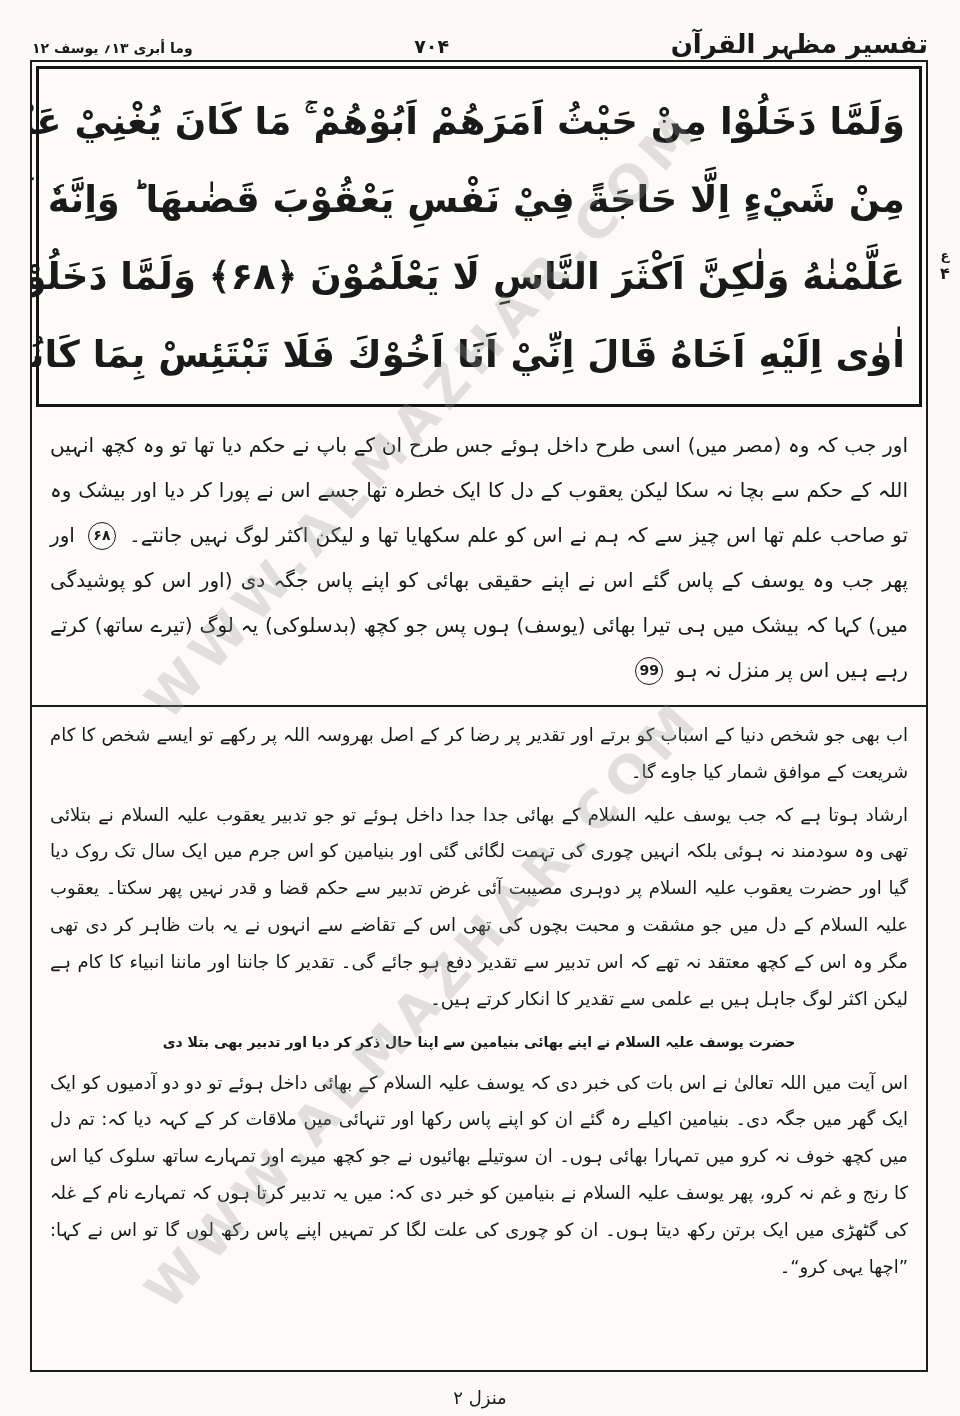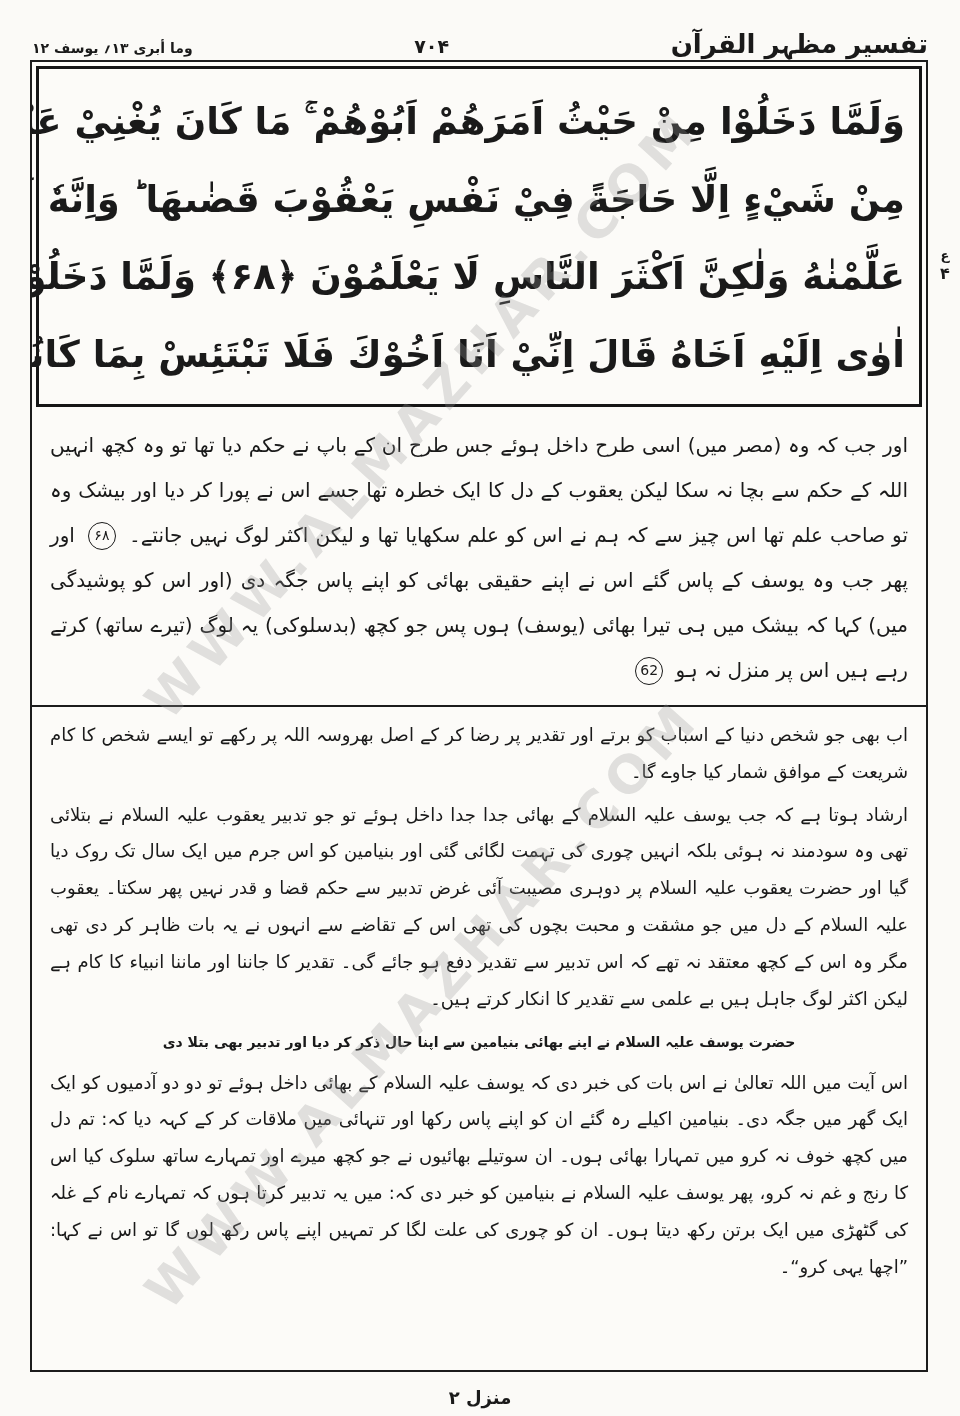--- a/index.html
+++ b/index.html
@@ -54,21 +54,21 @@
     text-align:justify;
   }
   .ayah-num{
     display:inline-block;
     min-width:26px;height:26px;
     line-height:24px;
     margin:0 6px;
     border:1.5px solid #1a1a1a;
     border-radius:50%;
     font-size:14px;
-    font-weight:normal;
+    font-weight:bold;
     text-align:center;
     vertical-align:middle;
   }
   .divider{
     border-top:2px solid #1c1c1c;
     margin:6px 0 0 0;
   }
   
   .tafsir{
     direction:rtl;
@@ -81,21 +81,21 @@
   .tafsir .heading{
     font-size:14px;
     font-weight:bold;
     text-align:center;
     margin:10px 0 8px 0;
   }
   
   .footer{
     position:absolute;bottom:8px;left:0;right:0;
     text-align:center;
-    font-size:18px;font-weight:bold;
+    font-size:18px;font-weight:normal;
     direction:rtl;
   }
   
   .margin-marker{
     position:absolute;top:248px;right:1px;
     width:28px;
     text-align:center;
     font-size:16px;font-weight:bold;
     line-height:1.2;
     direction:rtl;
@@ -140,21 +140,21 @@
       <div class="q-line">وَلَمَّا دَخَلُوْا مِنْ حَيْثُ اَمَرَهُمْ اَبُوْهُمْ ۚ مَا كَانَ يُغْنِيْ عَنْهُمْ مِّنَ اللهِ</div>
       <div class="q-line">مِنْ شَيْءٍ اِلَّا حَاجَةً فِيْ نَفْسِ يَعْقُوْبَ قَضٰىهَا ؕ وَاِنَّهٗ لَذُوْ عِلْمٍ لِّمَا</div>
       <div class="q-line">عَلَّمْنٰهُ وَلٰكِنَّ اَكْثَرَ النَّاسِ لَا يَعْلَمُوْنَ ﴿۶۸﴾ وَلَمَّا دَخَلُوْا عَلٰى يُوْسُفَ</div>
       <div class="q-line">اٰوٰى اِلَيْهِ اَخَاهُ قَالَ اِنِّيْ اَنَا اَخُوْكَ فَلَا تَبْتَئِسْ بِمَا كَانُوْا يَعْمَلُوْنَ ﴿۶۹﴾</div>
     </div>
 
     <div class="translation" lang="ur">
       <span>اور جب کہ وہ (مصر میں) اسی طرح داخل ہوئے جس طرح ان کے باپ نے حکم دیا تھا تو وہ کچھ انہیں اللہ کے حکم سے بچا نہ سکا لیکن یعقوب کے دل کا ایک خطرہ تھا جسے اس نے پورا کر دیا اور بیشک وہ تو صاحب علم تھا اس چیز سے کہ ہم نے اس کو علم سکھایا تھا و لیکن اکثر لوگ نہیں جانتے۔</span>
       <span class="ayah-num">۶۸</span>
       <span>اور پھر جب وہ یوسف کے پاس گئے اس نے اپنے حقیقی بھائی کو اپنے پاس جگہ دی (اور اس کو پوشیدگی میں) کہا کہ بیشک میں ہی تیرا بھائی (یوسف) ہوں پس جو کچھ (بدسلوکی) یہ لوگ (تیرے ساتھ) کرتے رہے ہیں اس پر منزل نہ ہو</span>
-      <span class="ayah-num">62</span>
+      <span class="ayah-num">99</span>
     </div>
 
     <div class="divider"></div>
 
     <div class="tafsir" lang="ur">
       <p>اب بھی جو شخص دنیا کے اسباب کو برتے اور تقدیر پر رضا کر کے اصل بھروسہ اللہ پر رکھے تو ایسے شخص کا کام شریعت کے موافق شمار کیا جاوے گا۔</p>
       <p>ارشاد ہوتا ہے کہ جب یوسف علیہ السلام کے بھائی جدا جدا داخل ہوئے تو جو تدبیر یعقوب علیہ السلام نے بتلائی تھی وہ سودمند نہ ہوئی بلکہ انہیں چوری کی تہمت لگائی گئی اور بنیامین کو اس جرم میں ایک سال تک روک دیا گیا اور حضرت یعقوب علیہ السلام پر دوہری مصیبت آئی غرض تدبیر سے حکم قضا و قدر نہیں پھر سکتا۔ یعقوب علیہ السلام کے دل میں جو مشقت و محبت بچوں کی تھی اس کے تقاضے سے انہوں نے یہ بات ظاہر کر دی تھی مگر وہ اس کے کچھ معتقد نہ تھے کہ اس تدبیر سے تقدیر دفع ہو جائے گی۔ تقدیر کا جاننا اور ماننا انبیاء کا کام ہے لیکن اکثر لوگ جاہل ہیں بے علمی سے تقدیر کا انکار کرتے ہیں۔</p>
       <p class="heading">حضرت یوسف علیہ السلام نے اپنے بھائی بنیامین سے اپنا حال ذکر کر دیا اور تدبیر بھی بتلا دی</p>
       <p>اس آیت میں اللہ تعالیٰ نے اس بات کی خبر دی کہ یوسف علیہ السلام کے بھائی داخل ہوئے تو دو دو آدمیوں کو ایک ایک گھر میں جگہ دی۔ بنیامین اکیلے رہ گئے ان کو اپنے پاس رکھا اور تنہائی میں ملاقات کر کے کہہ دیا کہ: تم دل میں کچھ خوف نہ کرو میں تمہارا بھائی ہوں۔ ان سوتیلے بھائیوں نے جو کچھ میرے اور تمہارے ساتھ سلوک کیا اس کا رنج و غم نہ کرو، پھر یوسف علیہ السلام نے بنیامین کو خبر دی کہ: میں یہ تدبیر کرتا ہوں کہ تمہارے نام کے غلہ کی گٹھڑی میں ایک برتن رکھ دیتا ہوں۔ ان کو چوری کی علت لگا کر تمہیں اپنے پاس رکھ لوں گا تو اس نے کہا: ”اچھا یہی کرو“۔</p>
     </div>

